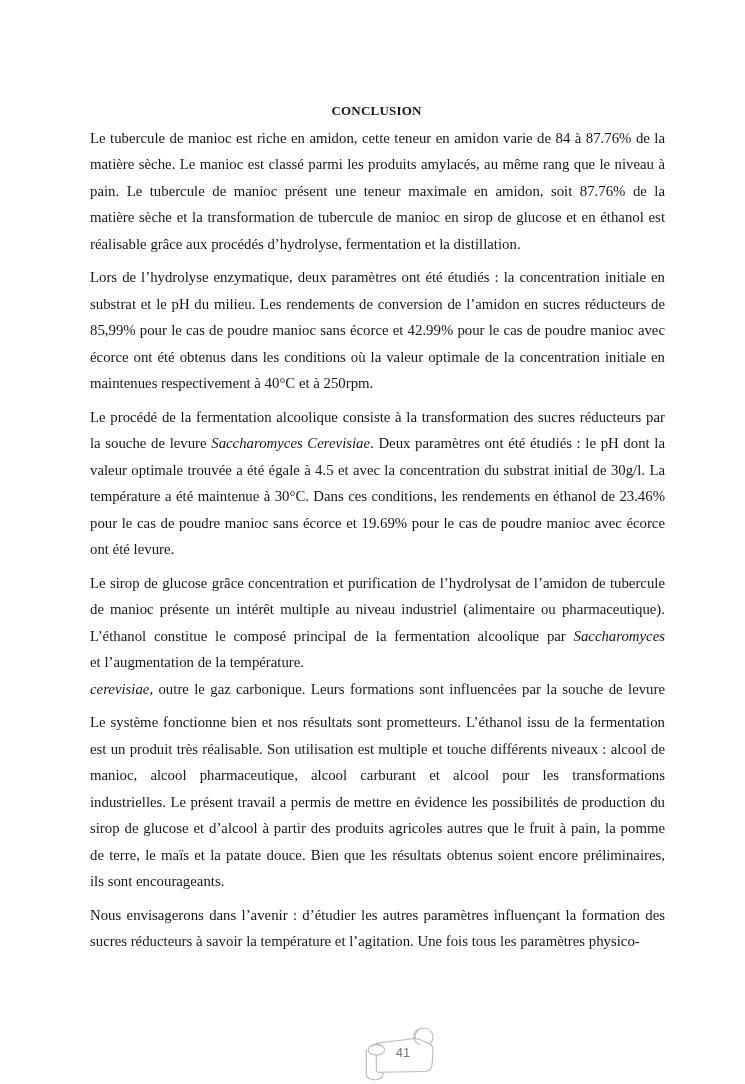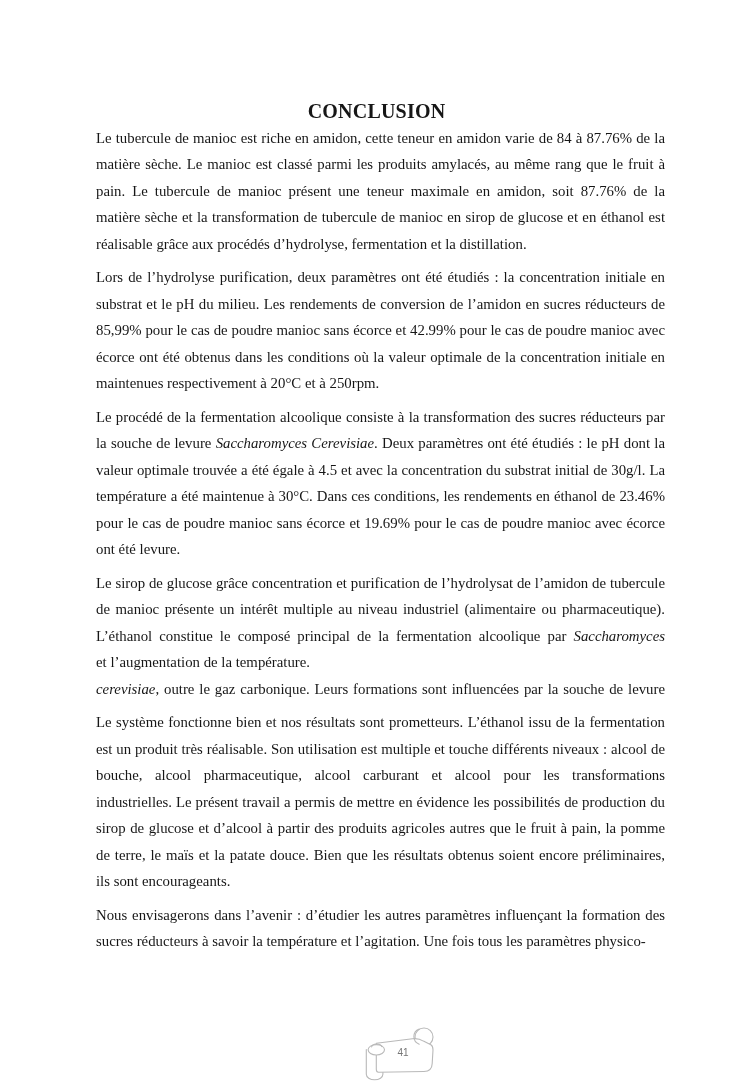--- a/index.html
+++ b/index.html
@@ -15,91 +15,91 @@
     position: absolute;
     left: 88px;
     top: 98px;
     width: 577px;
     color: #161616;
     font-size: 14.8px;
   }
   .doc-title {
     text-align: center;
     font-weight: bold;
-    font-size: 20px;
+    font-size: 13px;
     line-height: 26.5px;
     letter-spacing: 0.2px;
   }
-  .para { margin: 0 0 7px 8px; }
+  .para { margin: 0 0 7px 2px; }
   .para:last-child { margin-bottom: 0; }
   .line {
     line-height: 26.5px;
     text-align: justify;
     text-align-last: justify;
   }
   .line.last { text-align-last: left; }
   .line em { font-style: italic; }
   .scroll-banner {
     position: absolute;
     left: 361px;
     top: 1019px;
   }
   .pagenum {
     position: absolute;
     left: 361px;
     top: 1044px;
     width: 84px;
     text-align: center;
     font-family: "Liberation Sans", "DejaVu Sans", sans-serif;
-    font-size: 10px;
+    font-size: 13px;
     line-height: 18px;
     color: #757575;
   }
 </style>
 </head>
 <body>
 
 <div class="page" style="background: rgb(255, 255, 255);">
 
   <div class="content" style="color: rgb(22, 22, 22);">
     <div class="doc-title">CONCLUSION</div>
     <div id="paragraphs">
         <div class="para">
           <div class="line"><span>Le tubercule de manioc est riche en amidon, cette teneur en amidon varie de 84 à 87.76% de la</span></div>
-          <div class="line"><span>matière sèche. Le manioc est classé parmi les produits amylacés, au même rang que le fruit à</span></div>
+          <div class="line"><span>matière sèche. Le manioc est classé parmi les produits amylacés, au même rang que le niveau à</span></div>
           <div class="line"><span>pain. Le tubercule de manioc présent une teneur maximale en amidon, soit 87.76% de la</span></div>
           <div class="line"><span>matière sèche et la transformation de tubercule de manioc en sirop de glucose et en éthanol est</span></div>
           <div class="line last"><span>réalisable grâce aux procédés d’hydrolyse, fermentation et la distillation.</span></div>
         </div>
         <div class="para">
-          <div class="line"><span>Lors de l’hydrolyse purification, deux paramètres ont été étudiés : la concentration initiale en</span></div>
+          <div class="line"><span>Lors de l’hydrolyse enzymatique, deux paramètres ont été étudiés : la concentration initiale en</span></div>
           <div class="line"><span>substrat et le pH du milieu. Les rendements de conversion de l’amidon en sucres réducteurs de</span></div>
           <div class="line"><span>85,99% pour le cas de poudre manioc sans écorce et 42.99% pour le cas de poudre manioc avec</span></div>
           <div class="line"><span>écorce ont été obtenus dans les conditions où la valeur optimale de la concentration initiale en</span></div>
-          <div class="line last"><span>maintenues respectivement à 20°C et à 250rpm.</span></div>
+          <div class="line last"><span>maintenues respectivement à 40°C et à 250rpm.</span></div>
         </div>
         <div class="para">
           <div class="line"><span>Le procédé de la fermentation alcoolique consiste à la transformation des sucres réducteurs par</span></div>
           <div class="line"><span>la souche de levure </span><em>Saccharomyces Cerevisiae</em><span>. Deux paramètres ont été étudiés : le pH dont la</span></div>
           <div class="line"><span>valeur optimale trouvée a été égale à 4.5 et avec la concentration du substrat initial de 30g/l. La</span></div>
           <div class="line"><span>température a été maintenue à 30°C. Dans ces conditions, les rendements en éthanol de 23.46%</span></div>
           <div class="line"><span>pour le cas de poudre manioc sans écorce et 19.69% pour le cas de poudre manioc avec écorce</span></div>
           <div class="line last"><span>ont été levure.</span></div>
         </div>
         <div class="para">
           <div class="line"><span>Le sirop de glucose grâce concentration et purification de l’hydrolysat de l’amidon de tubercule</span></div>
           <div class="line"><span>de manioc présente un intérêt multiple au niveau industriel (alimentaire ou pharmaceutique).</span></div>
           <div class="line"><span>L’éthanol constitue le composé principal de la fermentation alcoolique par </span><em>Saccharomyces</em></div>
           <div class="line last"><span>et l’augmentation de la température.</span></div>
           <div class="line"><em>cerevisiae</em><span>, outre le gaz carbonique. Leurs formations sont influencées par la souche de levure</span></div>
         </div>
         <div class="para">
           <div class="line"><span>Le système fonctionne bien et nos résultats sont prometteurs. L’éthanol issu de la fermentation</span></div>
           <div class="line"><span>est un produit très réalisable. Son utilisation est multiple et touche différents niveaux : alcool de</span></div>
-          <div class="line"><span>bouche, alcool pharmaceutique, alcool carburant et alcool pour les transformations</span></div>
+          <div class="line"><span>manioc, alcool pharmaceutique, alcool carburant et alcool pour les transformations</span></div>
           <div class="line"><span>industrielles. Le présent travail a permis de mettre en évidence les possibilités de production du</span></div>
           <div class="line"><span>sirop de glucose et d’alcool à partir des produits agricoles autres que le fruit à pain, la pomme</span></div>
           <div class="line"><span>de terre, le maïs et la patate douce. Bien que les résultats obtenus soient encore préliminaires,</span></div>
           <div class="line last"><span>ils sont encourageants.</span></div>
         </div>
         <div class="para">
           <div class="line"><span>Nous envisagerons dans l’avenir : d’étudier les autres paramètres influençant la formation des</span></div>
           <div class="line last"><span>sucres réducteurs à savoir la température et l’agitation. Une fois tous les paramètres physico-</span></div>
         </div>
       </div>

